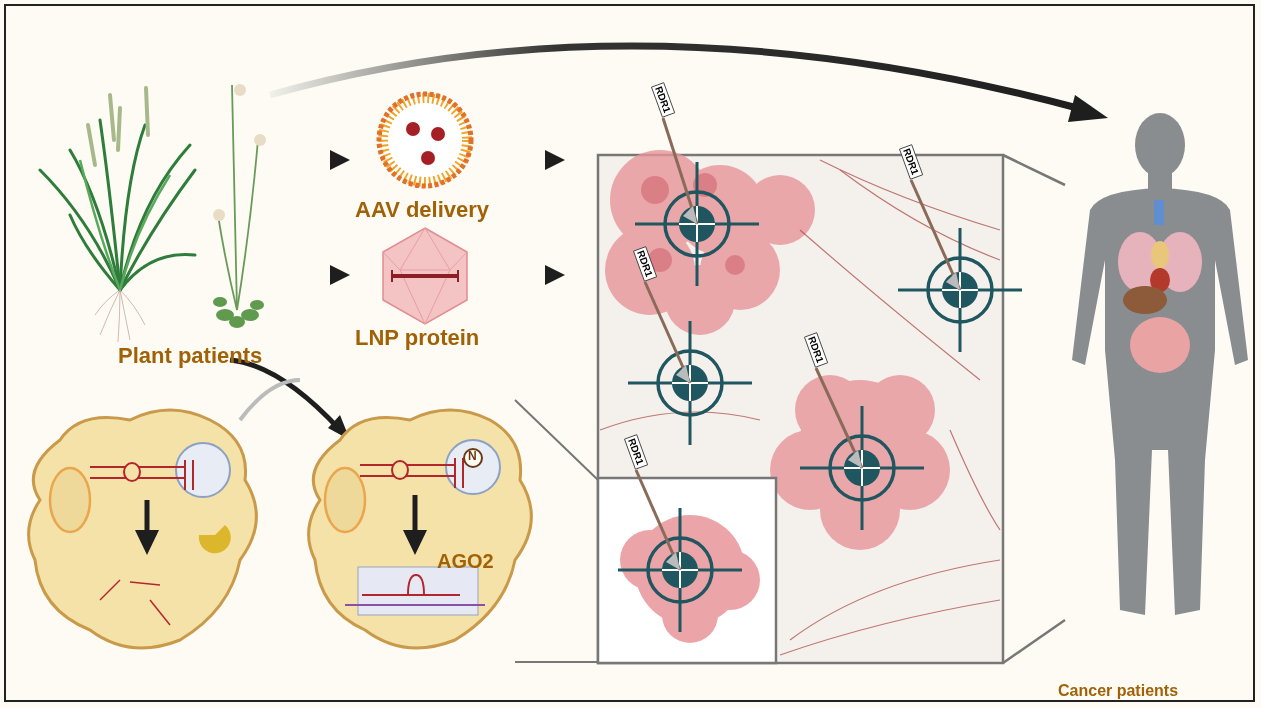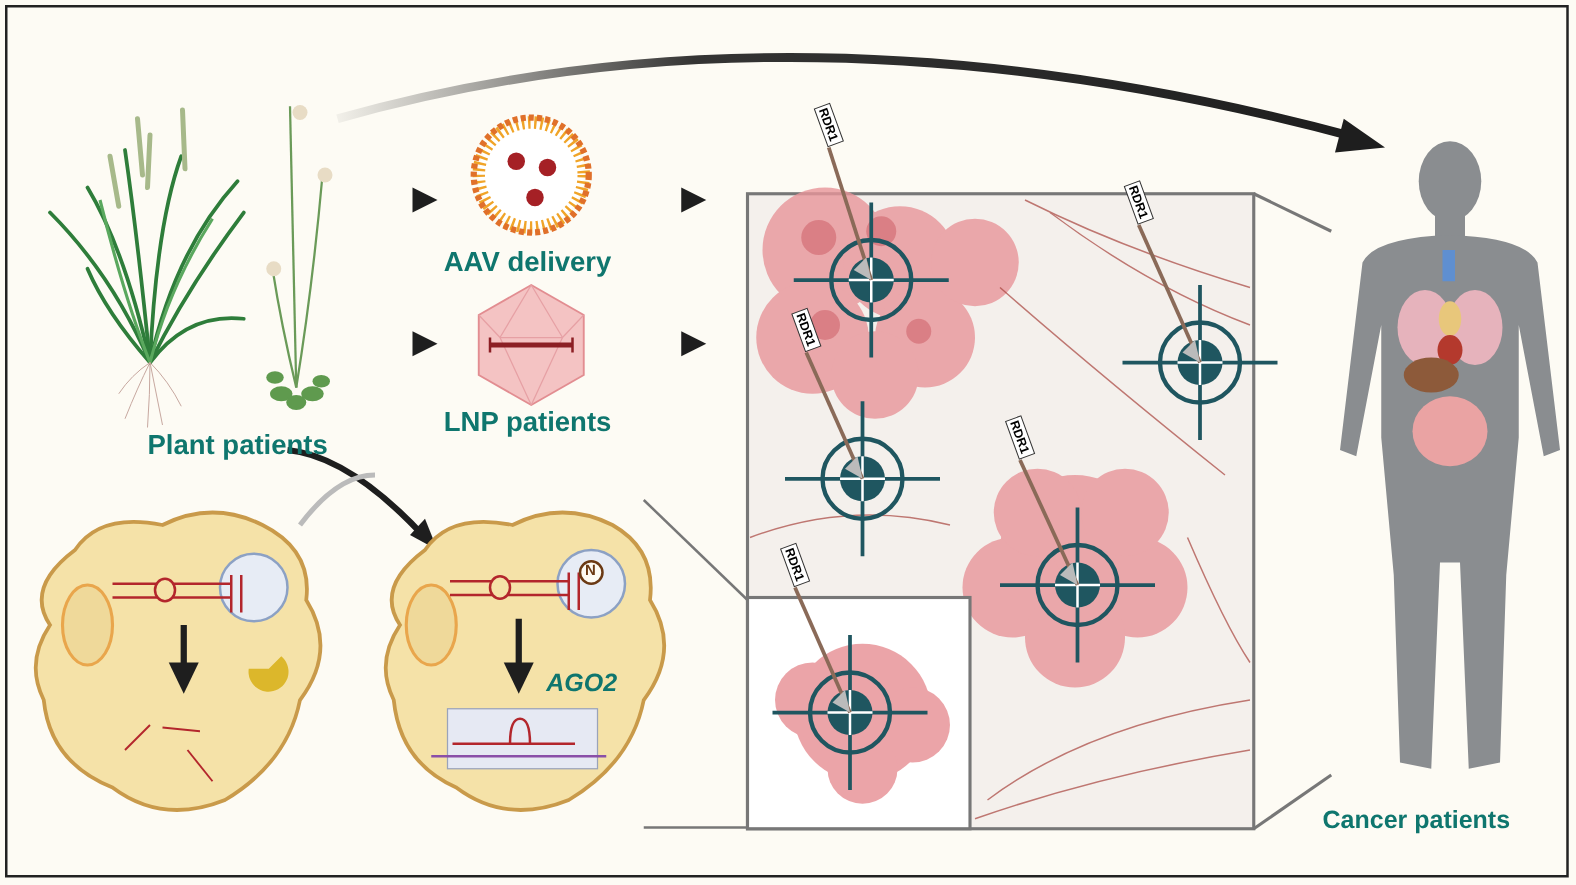--- a/index.html
+++ b/index.html
@@ -1,19 +1,19 @@
 <!DOCTYPE html>
 <html><head>
 <meta charset="utf-8">
 <style>
   html,body{margin:0;padding:0;background:#fdfbf4;}
   body{width:1261px;height:708px;overflow:hidden;position:relative;font-family:"Liberation Sans",sans-serif;}
   .frame{position:absolute;left:4px;top:4px;width:1251px;height:698px;border:2.5px solid #222;box-sizing:border-box;background:#fdfbf4;}
   svg.main{position:absolute;left:0;top:0;}
-  .lbl{position:absolute;font-weight:bold;color:#0f766e;white-space:nowrap;font-family:"Liberation Sans",sans-serif;}
+  .lbl{position:absolute;font-weight:bold;color:#a16207;white-space:nowrap;font-family:"Liberation Sans",sans-serif;}
 </style>
 </head>
 <body>
 
 <div class="frame"></div>
 
 <svg class="main" width="1261" height="708" viewBox="0 0 1261 708">
   <defs>
     <linearGradient id="arcGrad" x1="0" y1="0" x2="1" y2="0">
       <stop offset="0" stop-color="#1e1e1e" stop-opacity="0.05"></stop>
@@ -236,24 +236,24 @@
     <ellipse cx="1180" cy="262" rx="22" ry="30" fill="#e6b3bc"></ellipse>
     <ellipse cx="1160" cy="255" rx="9" ry="14" fill="#e8c77b"></ellipse>
     <ellipse cx="1160" cy="280" rx="10" ry="12" fill="#b4392d"></ellipse>
     <ellipse cx="1145" cy="300" rx="22" ry="14" fill="#8d5a3a"></ellipse>
     <ellipse cx="1160" cy="345" rx="30" ry="28" fill="#eaa3a3"></ellipse>
   </g>
 </svg>
 
 <div class="lbl" style="left:118px;top:343px;font-size:22px;">Plant patients</div>
 <div class="lbl" style="left:355px;top:197px;font-size:22px;">AAV delivery</div>
-<div class="lbl" style="left:355px;top:325px;font-size:22px;">LNP patients</div>
-<div class="lbl" style="left:437px;top:536px;font-size:20px;font-style:italic;">AGO2</div>
+<div class="lbl" style="left:355px;top:325px;font-size:22px;">LNP protein</div>
+<div class="lbl" style="left:437px;top:550px;font-size:20px;">AGO2</div>
 <div class="lbl" style="left:468px;top:449px;font-size:12px;color:#6b3a14;">N</div>
-<div class="lbl" style="left:1058px;top:645px;font-size:20px;">Cancer patients</div>
+<div class="lbl" style="left:1058px;top:682px;font-size:16px;">Cancer patients</div>
 
 <div>
   <svg style="position:absolute;left:0;top:0;" width="1261" height="708" id="targets-svg">
       <g>
         <circle cx="697" cy="224" r="32" fill="none" stroke="#1f5660" stroke-width="3.5"></circle>
         <circle cx="697" cy="224" r="18" fill="#1f5660"></circle>
         <line x1="635" y1="224" x2="759" y2="224" stroke="#1f5660" stroke-width="3"></line>
         <line x1="697" y1="162" x2="697" y2="286" stroke="#1f5660" stroke-width="3"></line>
         <line x1="679" y1="224" x2="715" y2="224" stroke="#fff" stroke-width="2"></line>
         <line x1="697" y1="206" x2="697" y2="242" stroke="#fff" stroke-width="2"></line>

